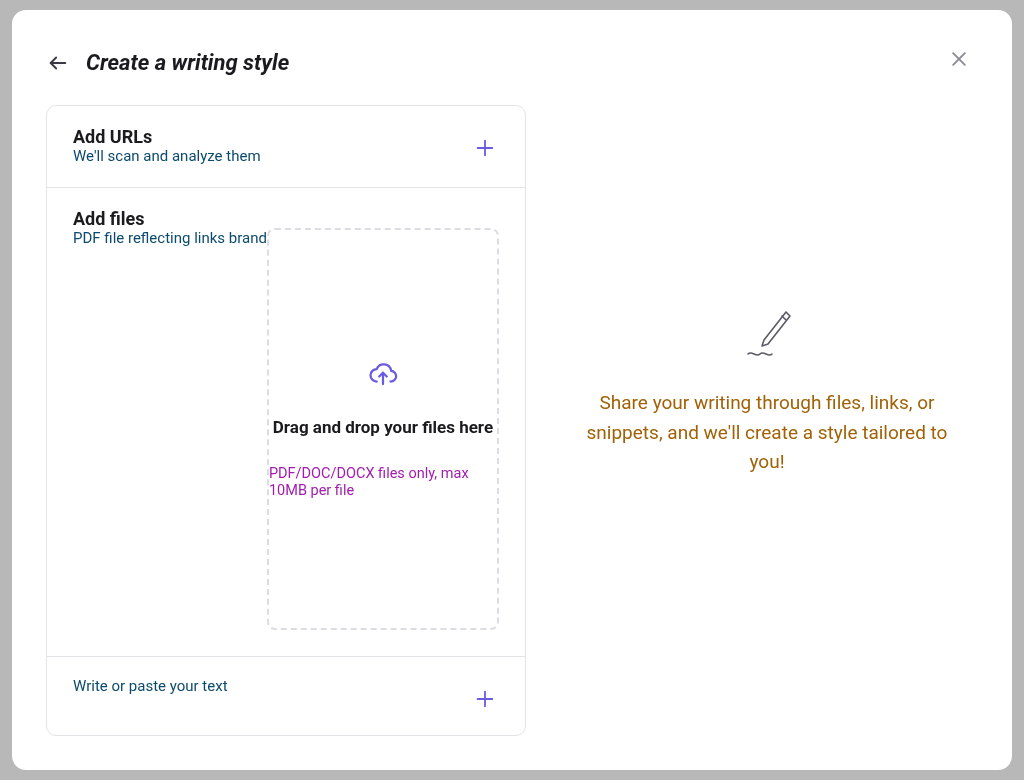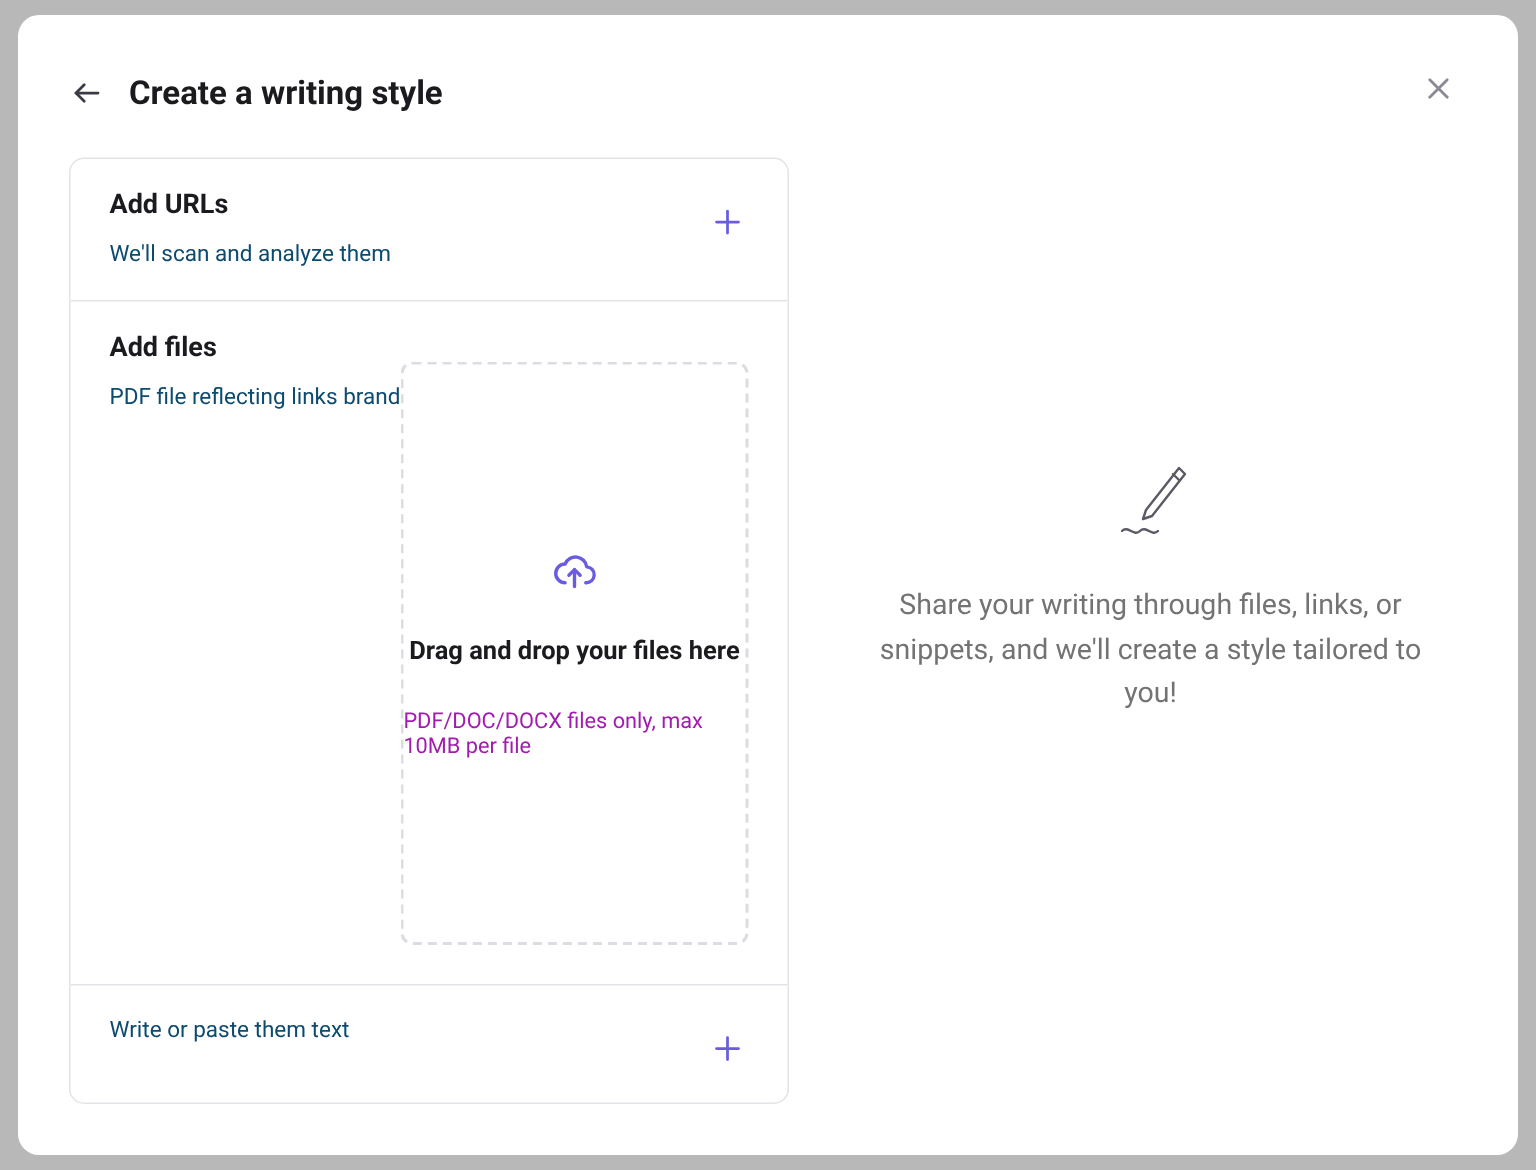--- a/index.html
+++ b/index.html
@@ -22,23 +22,24 @@
       width: 1000px;
       height: 760px;
       border-radius: 14px;
       position: relative;
       padding: 40px 34px 34px 34px;
       display: flex;
       flex-direction: column;
     }
     .header {
       display: flex;
-      align-items: flex-start;
+      align-items: flex-end;
       gap: 16px;
       margin-bottom: 30px;
+      font-style: italic;
     }
     .back-btn {
       width: 24px;
       height: 24px;
       display: flex;
       align-items: center;
       justify-content: center;
       cursor: pointer;
       color: #3a3a44;
     }
@@ -81,21 +82,21 @@
       border-bottom: none;
     }
     .section-header {
       display: flex;
       justify-content: space-between;
       align-items: flex-start;
     }
     .section-titles {
       display: flex;
       flex-direction: column;
-      gap: 13px;
+      gap: 0;
     }
     .section-title {
       font-size: 18px;
       font-weight: 700;
       color: #1a1a1f;
     }
     .section-sub {
       font-size: 15px;
       color: #0c4a6e;
     }
@@ -147,21 +148,21 @@
       align-items: center;
       justify-content: center;
       padding: 0 30px 60px 30px;
     }
     .pencil-icon {
       color: #5a5a66;
       margin-bottom: 24px;
     }
     .right-text {
       font-size: 19px;
-      color: #737373;
+      color: #a16207;
       text-align: center;
       line-height: 1.55;
       max-width: 380px;
     }
   </style>
 </head>
 <body>
 
 <div class="modal">
   <div class="close-btn">
@@ -211,21 +212,21 @@
             <line x1="12" y1="11" x2="12" y2="20"></line>
           </svg>
           <div class="drop-title">Drag and drop your files here</div>
           <div class="drop-sub">PDF/DOC/DOCX files only, max 10MB per file</div>
         </div>
       </div>
 
       <div class="section">
         <div class="section-header">
           <div class="section-titles">
-            <div class="section-sub">Write or paste them text</div>
+            <div class="section-sub">Write or paste your text</div>
           </div>
           <div class="plus-btn">
             <svg width="22" height="22" viewBox="0 0 24 24" fill="none" stroke="currentColor" stroke-width="2" stroke-linecap="round">
               <line x1="12" y1="4" x2="12" y2="20"></line>
               <line x1="4" y1="12" x2="20" y2="12"></line>
             </svg>
           </div>
         </div>
       </div>
 

